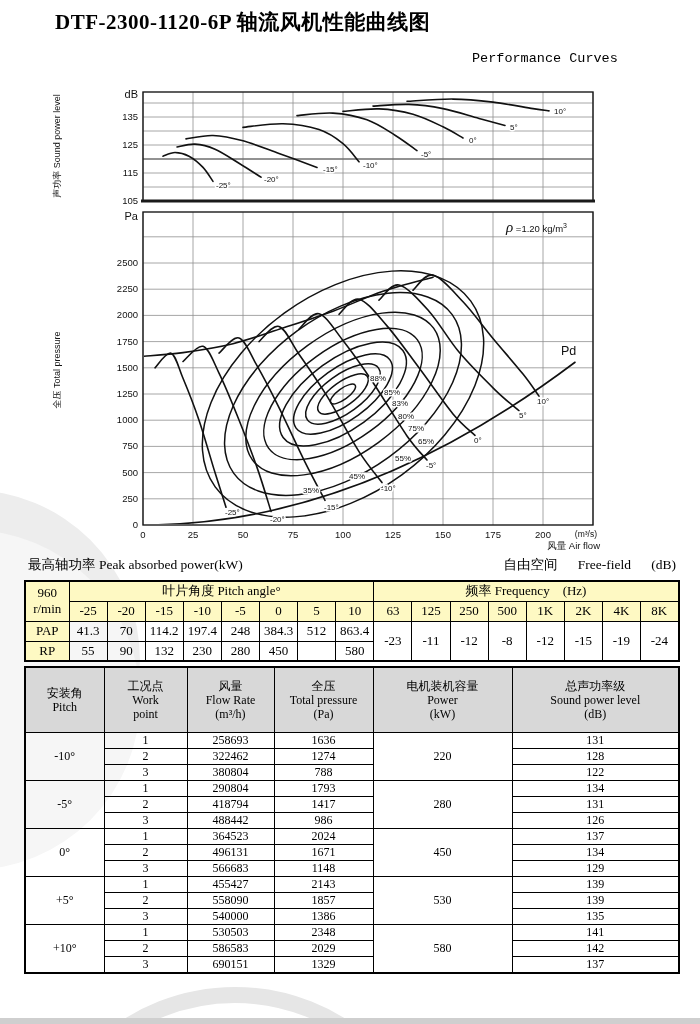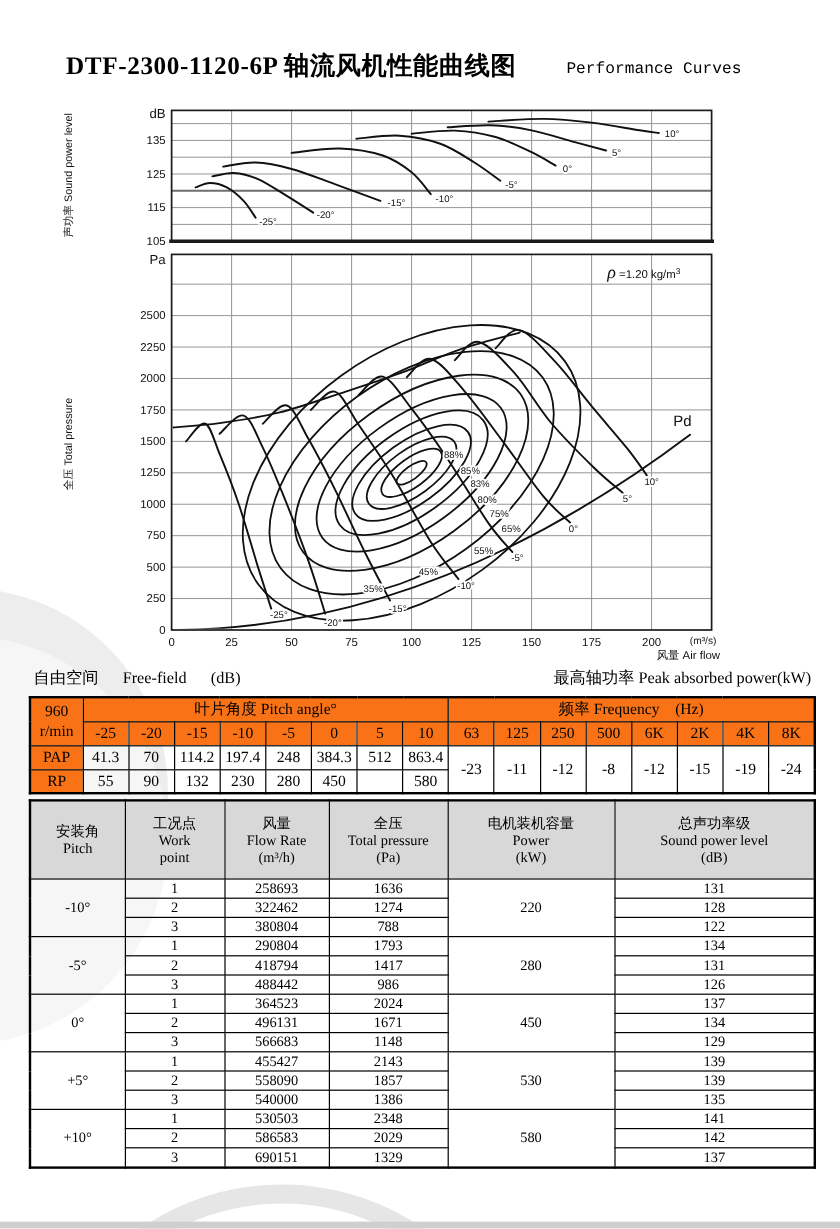--- a/index.html
+++ b/index.html
@@ -1,35 +1,35 @@
 <!DOCTYPE html>
 <html><head>
 <meta charset="utf-8">
 <style>
   html,body{margin:0;padding:0;background:#fff;}
   .page{position:relative;width:700px;height:1024px;background:#fff;overflow:hidden;
         font-family:"Liberation Serif",serif;color:#000;
         border-right:2px solid #e2e2e2;}
   .page:after{content:"";position:absolute;left:0;right:0;bottom:0;height:6px;background:#cfcfcf;}
   .title{position:absolute;left:55px;top:8px;font-size:21px;font-weight:bold;
-         font-family:"Liberation Serif",serif;letter-spacing:.5px;white-space:nowrap;margin-top:33px;}
+         font-family:"Liberation Serif",serif;letter-spacing:.5px;white-space:nowrap;}
   .subtitle{position:absolute;left:472px;top:51px;font-size:13.5px;
             font-family:Liberation Mono, monospace;}
   #charts{position:absolute;left:0;top:80px;}
   #charts text{font-family:"Liberation Sans",sans-serif;fill:#111;}
   .cap-row{position:absolute;left:28px;top:556px;width:648px;display:flex;
            justify-content:space-between;font-size:13.5px;white-space:pre;}
   .tbox{position:absolute;left:24px;width:654px;}
   #t1box{top:580px;} #t2box{top:666px;}
   table{border-collapse:collapse;width:100%;table-layout:fixed;
         font-family:"Liberation Serif",serif;}
   td,th{border:1px solid #000;text-align:center;padding:0;font-weight:normal;
         overflow:hidden;}
   .t1{font-size:13px;}
-  .t1 th{background:#f97316;}
+  .t1 th{background:#fef9c3;}
   .t1 tr{height:20px;}
   .t2{font-size:12px;}
   .t2 thead th{background:#d8d8d8;line-height:1.18;height:64px;font-size:12px;}
   .t2 tbody tr{height:16px;}
   .t2 .gsep td{border-top:1.6px solid #000;}
   table{border:2px solid #000;}
   .hl{display:block;}
   .remark{position:absolute;left:26px;top:988px;font-size:12.5px;line-height:1.35;}
   .remark .r2{padding-left:84px;}
   .wm{position:absolute;left:0;top:0;pointer-events:none;}
@@ -181,22 +181,22 @@
       <text x="403" y="381.452" font-size="8" text-anchor="middle" paint-order="stroke" stroke="#fff" stroke-width="3">55%</text>
       <text x="426" y="363.63599999999997" font-size="8" text-anchor="middle" paint-order="stroke" stroke="#fff" stroke-width="3">65%</text>
       <text x="416" y="350.74559999999997" font-size="8" text-anchor="middle" paint-order="stroke" stroke="#fff" stroke-width="3">75%</text>
       <text x="406" y="339.008" font-size="8" text-anchor="middle" paint-order="stroke" stroke="#fff" stroke-width="3">80%</text>
       <text x="400" y="325.908" font-size="8" text-anchor="middle" paint-order="stroke" stroke="#fff" stroke-width="3">83%</text>
       <text x="392" y="315.1136" font-size="8" text-anchor="middle" paint-order="stroke" stroke="#fff" stroke-width="3">85%</text>
       <text x="378" y="301.28" font-size="8" text-anchor="middle" paint-order="stroke" stroke="#fff" stroke-width="3">88%</text>
     </svg>
 
   <div class="cap-row">
+    <span>最高轴功率 Peak absorbed power(kW)</span>
     <span>自由空间      Free-field      (dB)</span>
-    <span>最高轴功率 Peak absorbed power(kW)</span>
   </div>
 
   <div id="t1box" class="tbox">
       <table class="t1">
         <colgroup>
           <col style="width: 44px;">
           <col style="width: 38.1px;">
           <col style="width: 38.1px;">
           <col style="width: 38.1px;">
           <col style="width: 38.1px;">
@@ -257,21 +257,21 @@
             <th>
               <span class="hl">125</span>
             </th>
             <th>
               <span class="hl">250</span>
             </th>
             <th>
               <span class="hl">500</span>
             </th>
             <th>
-              <span class="hl">6K</span>
+              <span class="hl">1K</span>
             </th>
             <th>
               <span class="hl">2K</span>
             </th>
             <th>
               <span class="hl">4K</span>
             </th>
             <th>
               <span class="hl">8K</span>
             </th>

